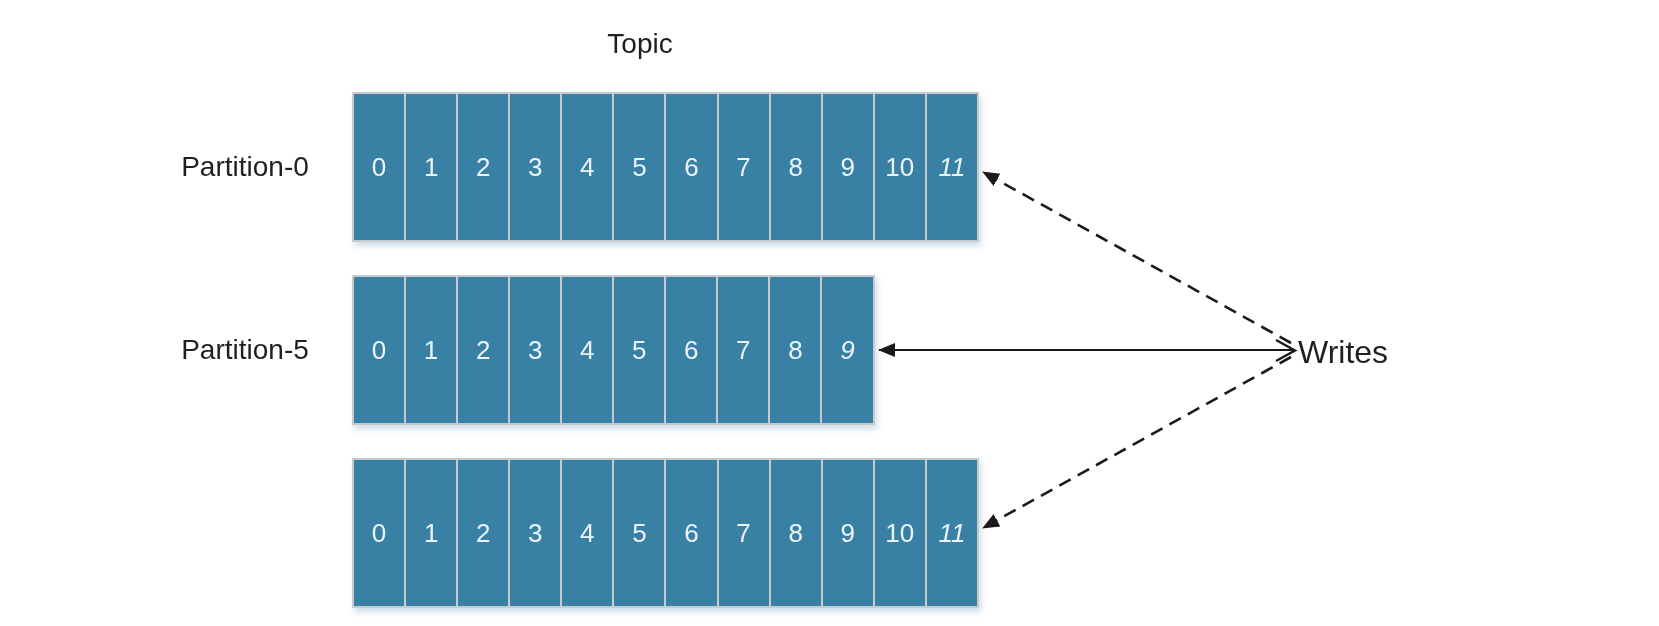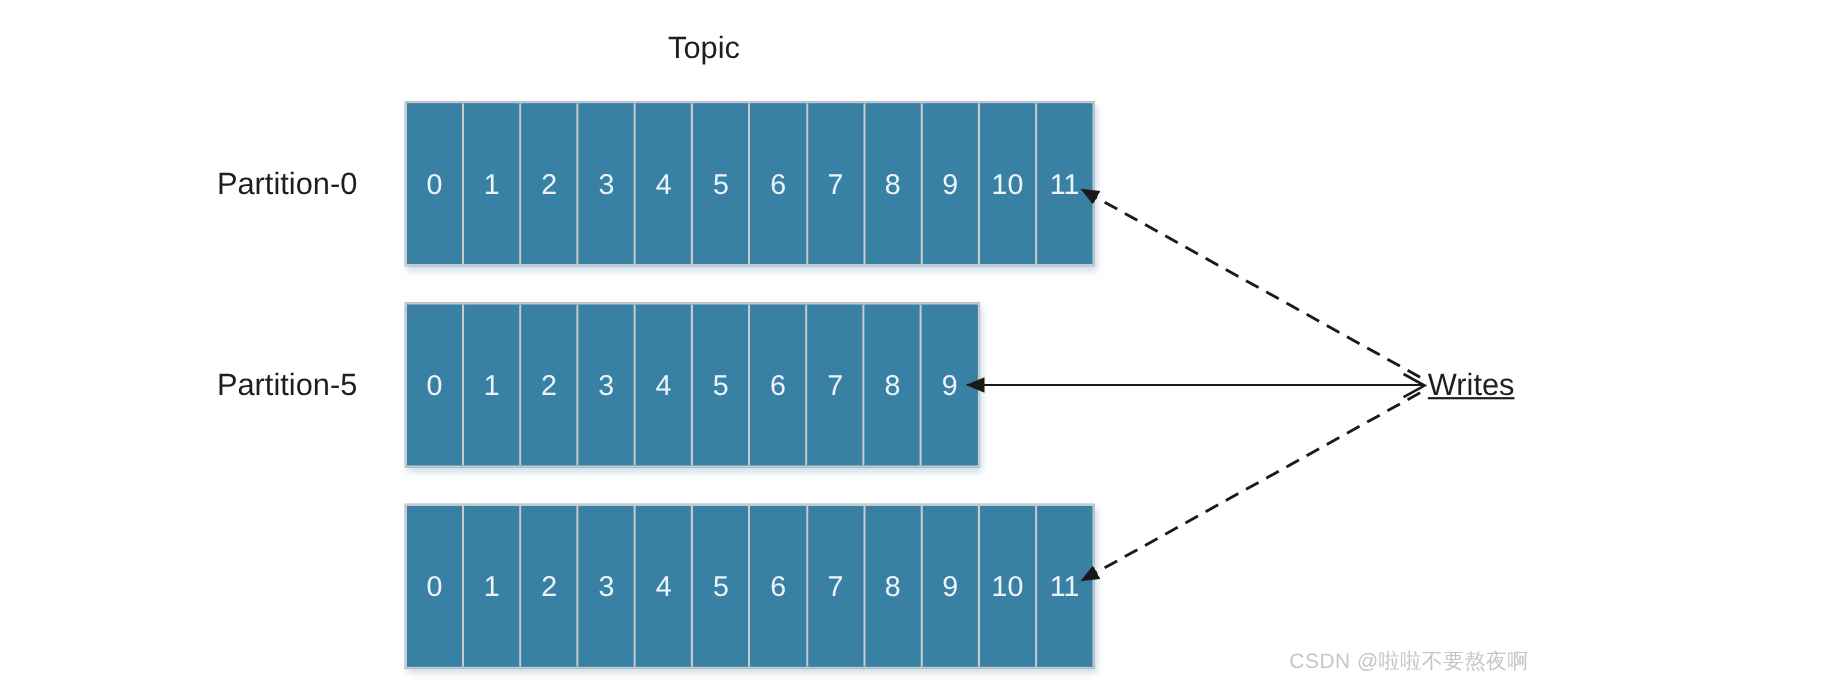--- a/index.html
+++ b/index.html
@@ -14,45 +14,45 @@
     position:relative;
     width:1406px;height:626px;
     background:#ffffff;
     overflow:hidden;
     font-family:"Liberation Sans", sans-serif;
   }
   .topic-title{
     position:absolute;left:540px;top:28px;width:200px;
     text-align:center;font-size:28px;color:var(--ink);
   }
-  .prow{position:absolute;left:16px;width:100%;height:150px;}
+  .prow{position:absolute;left:0;width:100%;height:150px;}
   .plabel{
     position:absolute;left:135px;top:0;width:220px;height:150px;
     display:flex;align-items:center;justify-content:center;
     font-size:28px;color:var(--ink);white-space:nowrap;
   }
   .cells{
     position:absolute;left:352px;top:0;height:150px;
     display:flex;box-sizing:border-box;
     border:2.5px solid var(--cell-border);
     box-shadow:2px 4px 6px rgba(125,165,200,0.38);
     background:var(--cell-fill);
   }
   .cell{
     flex:1;box-sizing:border-box;
     border-right:2.5px solid var(--cell-border);
     background:var(--cell-fill);
     display:flex;align-items:center;justify-content:center;
     font-size:26px;color:#edf4f9;
   }
-  .cell:last-child{border-right:none;}
+  .cell:last-child{border-right:none;font-style:italic;}
   .arrows{position:absolute;left:0;top:0;pointer-events:none;}
   .writes{
     position:absolute;left:1298px;top:334px;
-    font-size:28px;color:var(--ink);white-space:nowrap;text-decoration:underline;
+    font-size:32px;color:var(--ink);white-space:nowrap;
   }
   .watermark{
     position:absolute;right:16px;top:588px;
     font-size:19px;color:var(--watermark);
     text-shadow:1px 1px 1px rgba(255,255,255,0.9);
     letter-spacing:0.5px;white-space:nowrap;
   }
 </style>
 </head>
 <body>
@@ -121,15 +121,14 @@
       </marker>
     </defs>
     <line x1="1291" y1="343" x2="983" y2="172" stroke-width="2.6" stroke-dasharray="13 8" marker-end="url(#ah)" stroke="#1a1a1a"></line>
     <line x1="1294" y1="350" x2="879" y2="350" stroke-width="2" marker-end="url(#ah)" stroke="#1a1a1a"></line>
     <path d="M1276,340 L1295,350.5 L1276,361" fill="none" stroke-width="2.4" stroke="#1a1a1a"></path>
     <line x1="1291" y1="357" x2="983" y2="528" stroke-width="2.6" stroke-dasharray="13 8" marker-end="url(#ah)" stroke="#1a1a1a"></line>
   </svg>
 
   <div class="writes">Writes</div>
 
-  <div class="watermark">CSDN @啦啦不要熬夜啊</div>
 
 </div>
 
 </body></html>

